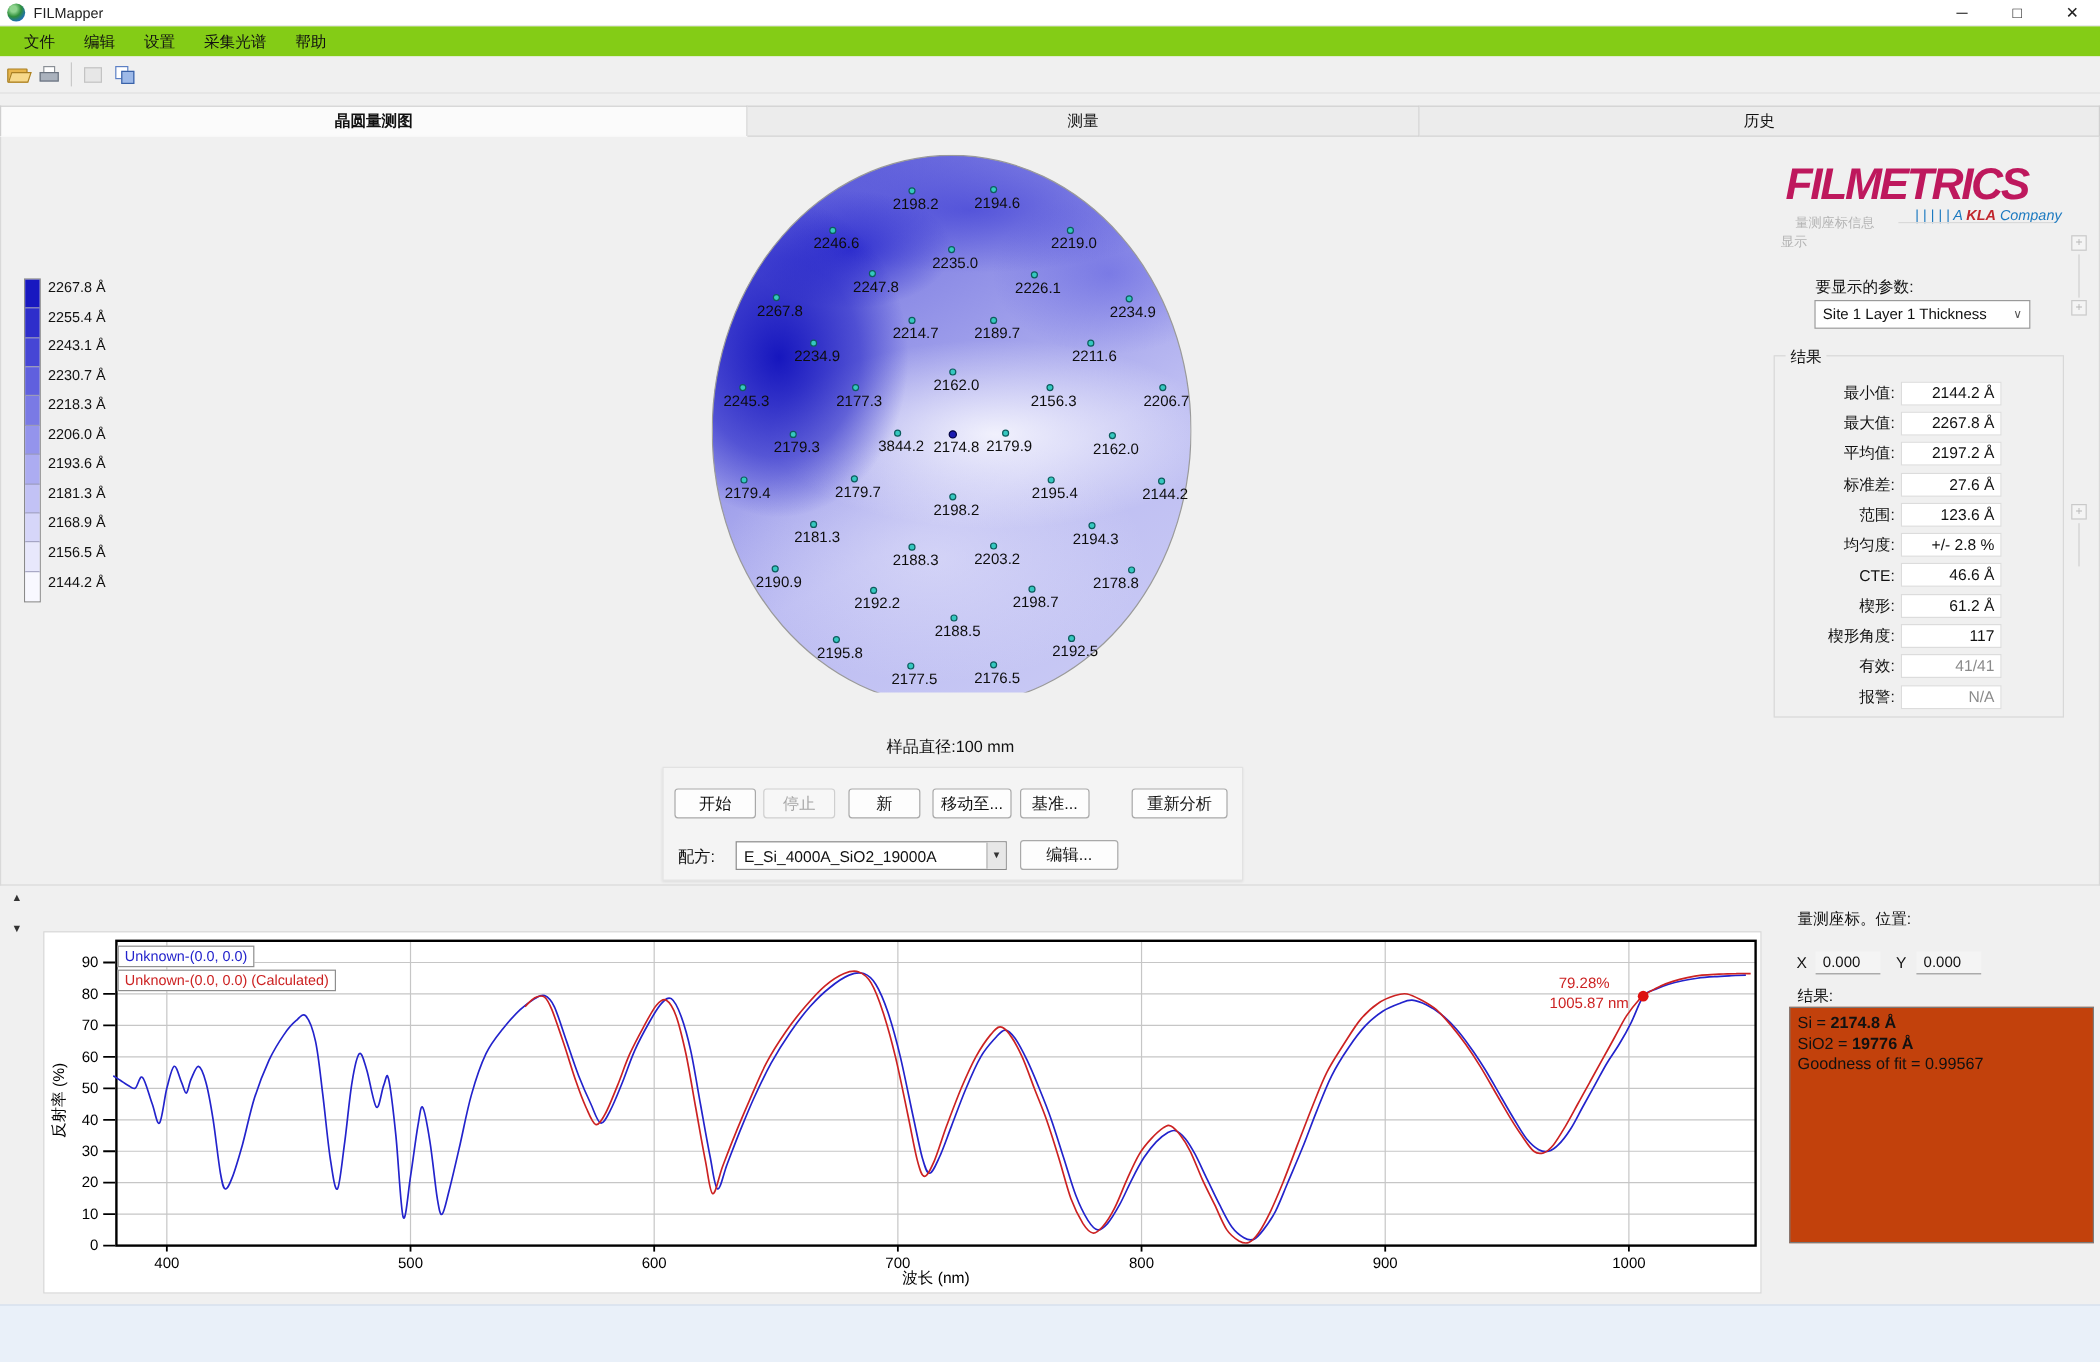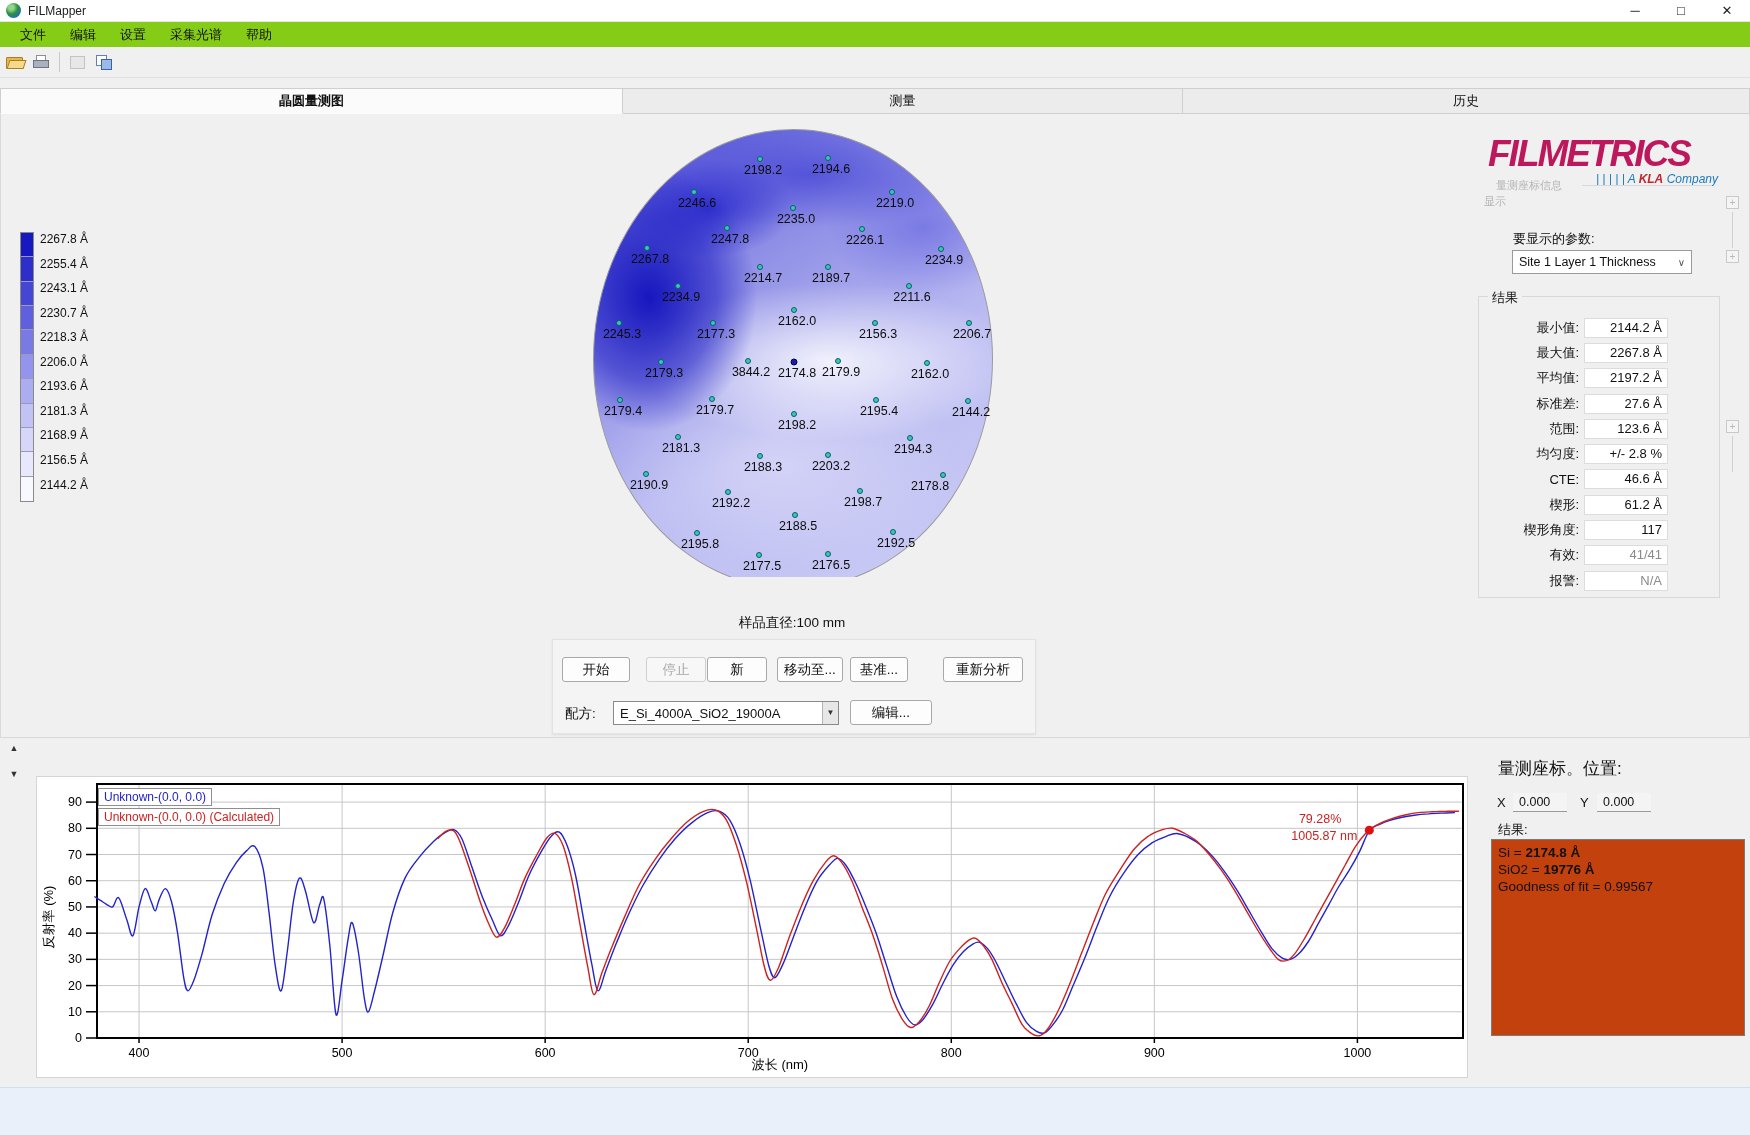--- a/index.html
+++ b/index.html
@@ -106,21 +106,21 @@
 
   
   .split-arrow { left:6px; width:16px; height:16px; font-size:9px; color:#333; text-align:center; line-height:16px; }
 
   
   #chart-panel { left:36px; top:776px; width:1432px; height:302px; background:#fff; border:1px solid #d5d5d5; }
   #chart-svg { position:absolute; left:0; top:0; }
   .legend { position:absolute; background:#fff; border:1px solid #8e8e8e; font-size:12px; padding:1px 5px; white-space:nowrap; }
 
   
-  #meas-title { left:1498px; top:757px; font-size:17px; }
+  #meas-title { left:1498px; top:757px; font-size:13px; }
   .xy-lab { top:795px; font-size:13px; }
   .xy-field { top:793px; width:54px; height:19px; border-bottom:1px solid #9a9a9a; background:#f4f4f4; font-size:12.5px; padding:2px 0 0 6px; }
   #meas-res-label { left:1498px; top:821px; font-size:13px; }
   #meas-box { left:1491px; top:839px; width:254px; height:197px; background:#c2410c; border:1px solid #7a7a7a; padding:4px 6px; }
   .meas-line { font-size:13.5px; line-height:17px; }
 
   
   #taskbar { left:0; top:1087px; width:1750px; height:48px; background:#e9f0f9; border-top:1px solid #d3dcea; }
 </style>
 </head>
@@ -352,21 +352,21 @@
       <div class="res-row">
         <span class="res-label">报警:</span>
         <span class="res-field muted">N/A</span>
       </div>
     </div>
 
   <div id="diam-label" class="abs">样品直径:100 mm</div>
   <div id="btn-panel" class="abs"></div>
   <div id="btn-row" class="abs">
       <div class="wbtn" style="left: 2px; width: 68px;">开始</div>
-      <div class="wbtn disabled" style="left: 86px; width: 60px;">停止</div>
+      <div class="wbtn disabled" style="left: 76px; width: 60px;">停止</div>
       <div class="wbtn" style="left: 147px; width: 60px;">新</div>
       <div class="wbtn" style="left: 217px; width: 66px;">移动至...</div>
       <div class="wbtn" style="left: 290px; width: 58px;">基准...</div>
       <div class="wbtn" style="left: 383px; width: 80px;">重新分析</div>
     </div>
   <div id="recipe-label" class="abs">配方:</div>
   <div id="recipe-combo" class="abs">
       <span>E_Si_4000A_SiO2_19000A</span>
     </div>
   <div id="recipe-arrow" class="abs">▼</div>

